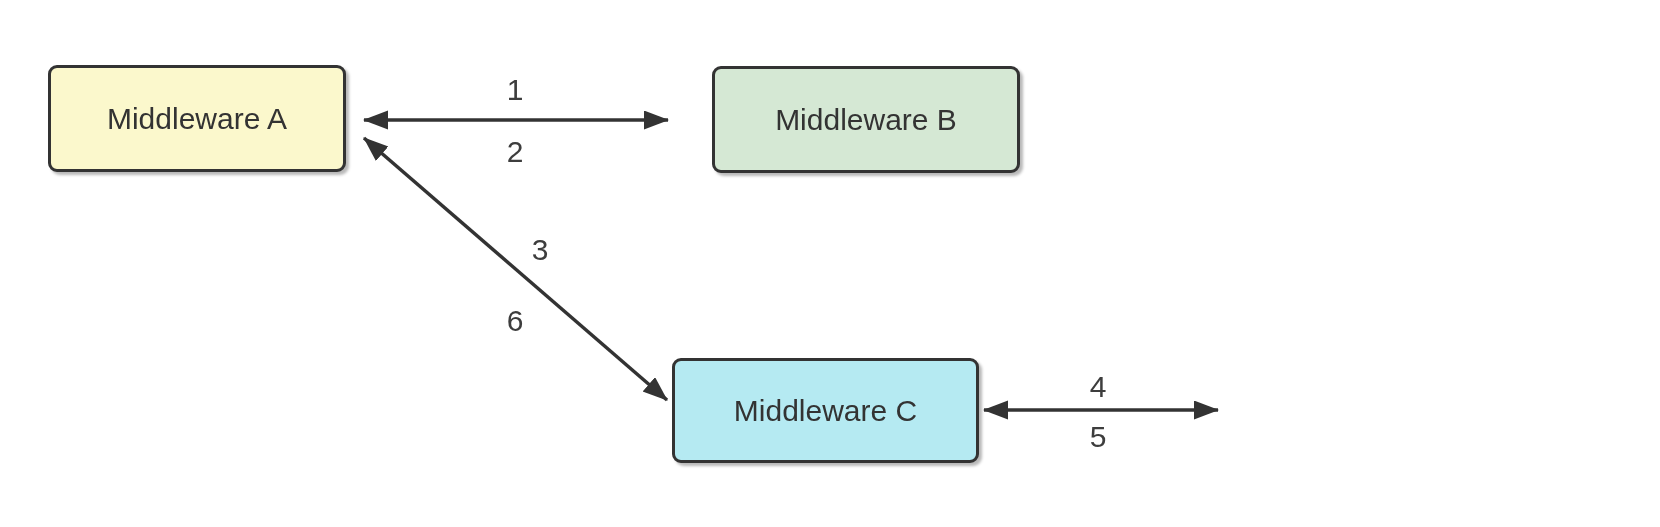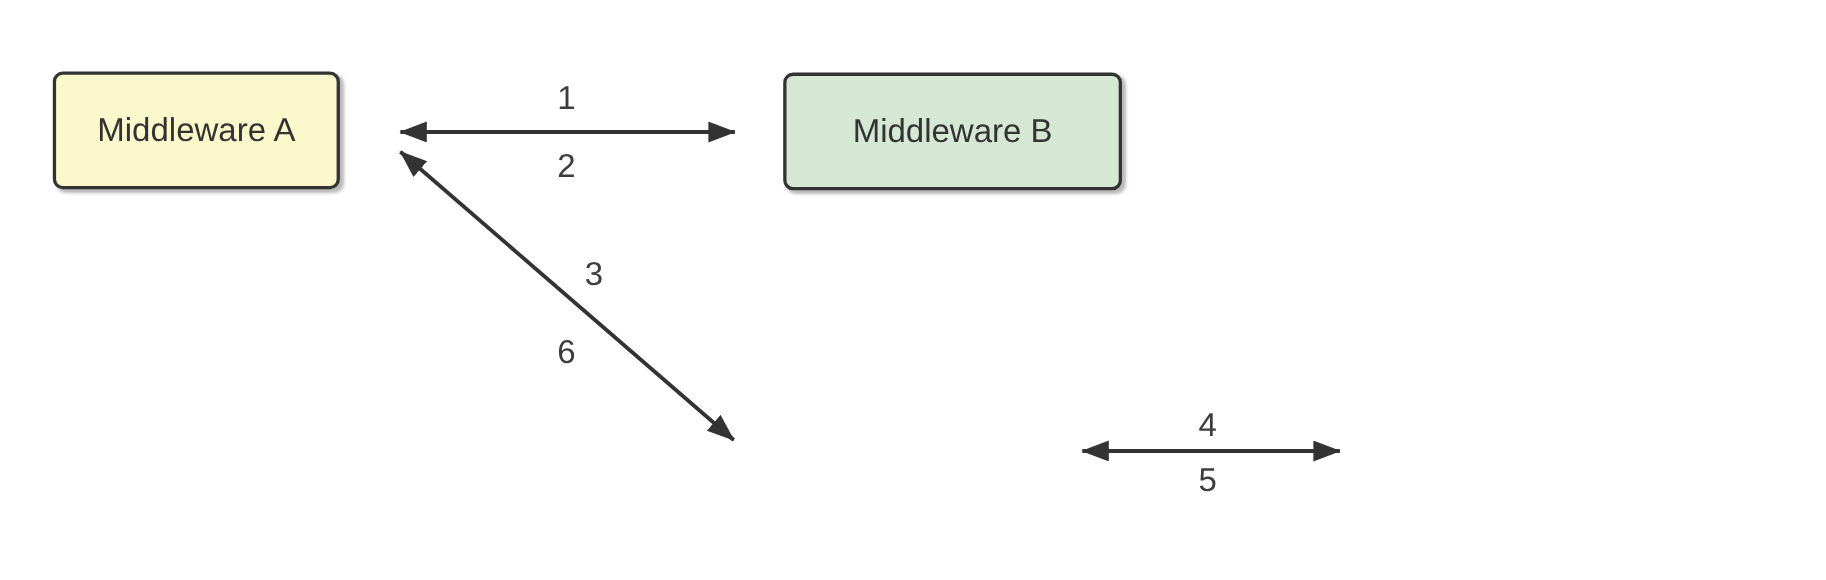--- a/index.html
+++ b/index.html
@@ -23,21 +23,21 @@
     position: absolute;
     display: flex;
     align-items: center;
     justify-content: center;
     border: 3px solid #333333;
     border-radius: 9px;
     box-shadow: 3px 3px 3px rgba(0,0,0,0.28);
     font-size: 30px;
     color: #333333;
   }
-  .node-a  { left: 48px;   top: 65px;  width: 261px; height: 107px; }
+  .node-a  { left: 48px;   top: 65px;  width: 298px; height: 107px; }
   .node-b  { left: 712px;  top: 66px;  width: 308px; height: 107px; }
   .node-c  { left: 672px;  top: 358px; width: 307px; height: 105px; }
   .node-bh { left: 1222px; top: 357px; width: 388px; height: 106px; }
   .edge-label {
     position: absolute;
     transform: translate(-50%, -50%);
     font-size: 30px;
     color: #3d3d3d;
     line-height: 1;
     white-space: nowrap;
@@ -66,20 +66,23 @@
   </svg>
 
   <div class="node node-a" style="background-color: rgb(251, 248, 204); border-color: rgb(51, 51, 51);">
     <span>Middleware A</span>
   </div>
 
   <div class="node node-b" style="background-color: rgb(213, 232, 212); border-color: rgb(51, 51, 51);">
     <span>Middleware B</span>
   </div>
 
+  <div class="node node-c" style="background-color: rgb(181, 234, 242); border-color: rgb(51, 51, 51);">
+    <span>Middleware C</span>
+  </div>
 
 
   <span class="edge-label lbl-1">1</span>
   <span class="edge-label lbl-2">2</span>
   <span class="edge-label lbl-3">3</span>
   <span class="edge-label lbl-6">6</span>
   <span class="edge-label lbl-4">4</span>
   <span class="edge-label lbl-5">5</span>
 
 </div>

